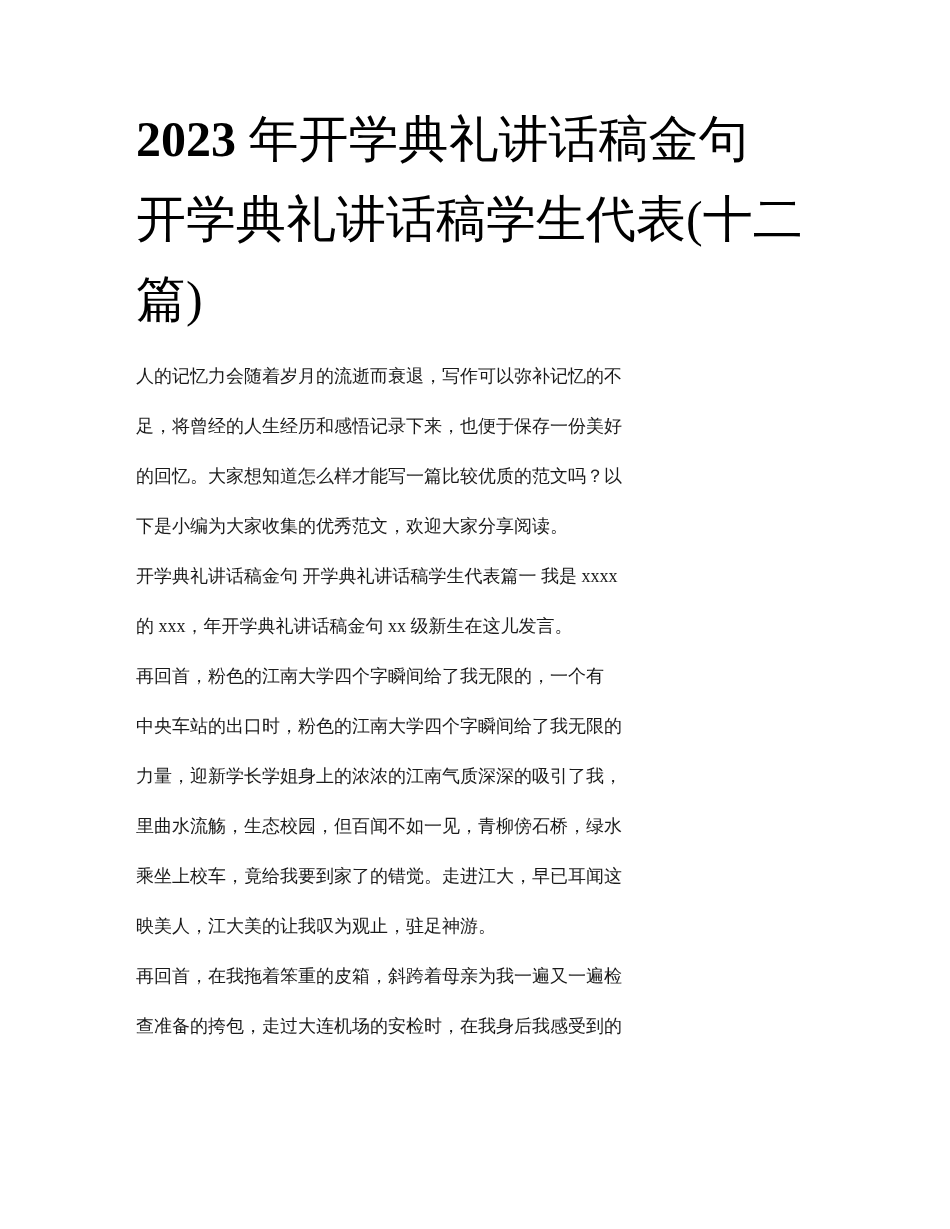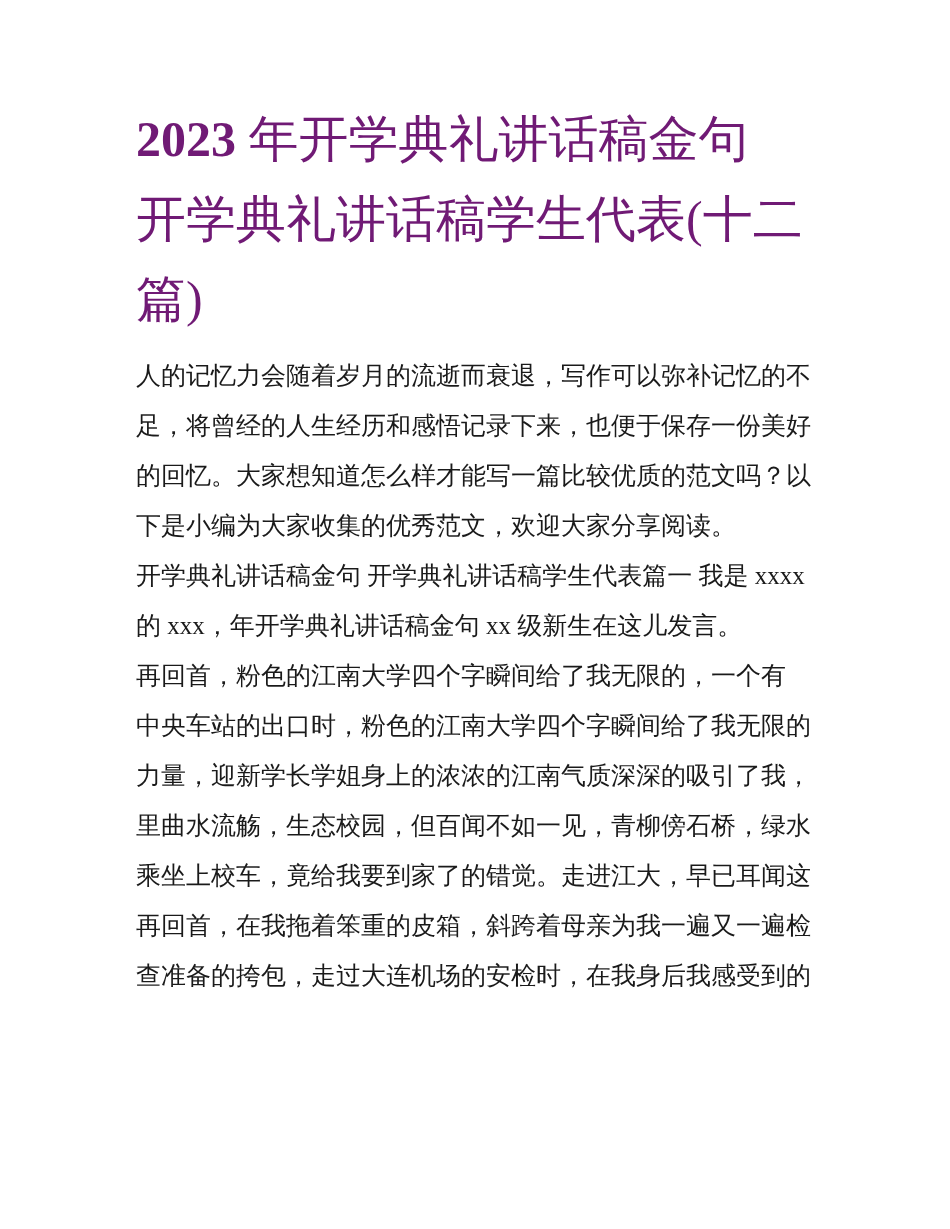--- a/index.html
+++ b/index.html
@@ -18,33 +18,33 @@
     position: absolute;
     left: 136px;
     top: 99px;
     width: 680px;
   }
   .doc-title {
     font-family: "Liberation Serif", "DejaVu Serif", serif;
     font-size: 50px;
     line-height: 80px;
     font-weight: normal;
-    color: #701a75;
+    color: #000000;
     margin: 0;
   }
   .doc-title .title-line {
     white-space: pre;
   }
   .doc-title .year {
     font-weight: bold;
   }
   .doc-body {
     margin-top: 12px;
     font-family: "Liberation Serif", "DejaVu Serif", serif;
-    font-size: 25px;
+    font-size: 18px;
     line-height: 50px;
     color: #1a1a1a;
   }
   .doc-body .text-line {
     white-space: pre;
   }
 </style>
 </head>
 <body>
 
@@ -70,20 +70,21 @@
         <div class="text-line">开学典礼讲话稿金句 开学典礼讲话稿学生代表篇一 我是 xxxx</div>
         <div class="text-line">的 xxx，年开学典礼讲话稿金句 xx 级新生在这儿发言。</div>
       </div>
 
       <div>
         <div class="text-line">再回首，粉色的江南大学四个字瞬间给了我无限的，一个有</div>
         <div class="text-line">中央车站的出口时，粉色的江南大学四个字瞬间给了我无限的</div>
         <div class="text-line">力量，迎新学长学姐身上的浓浓的江南气质深深的吸引了我，</div>
         <div class="text-line">里曲水流觞，生态校园，但百闻不如一见，青柳傍石桥，绿水</div>
         <div class="text-line">乘坐上校车，竟给我要到家了的错觉。走进江大，早已耳闻这</div>
+        <div class="text-line">映美人，江大美的让我叹为观止，驻足神游。</div>
       </div>
 
       <div>
         <div class="text-line">再回首，在我拖着笨重的皮箱，斜跨着母亲为我一遍又一遍检</div>
         <div class="text-line">查准备的挎包，走过大连机场的安检时，在我身后我感受到的</div>
       </div>
 
     </div>
   </div>
 </div>

